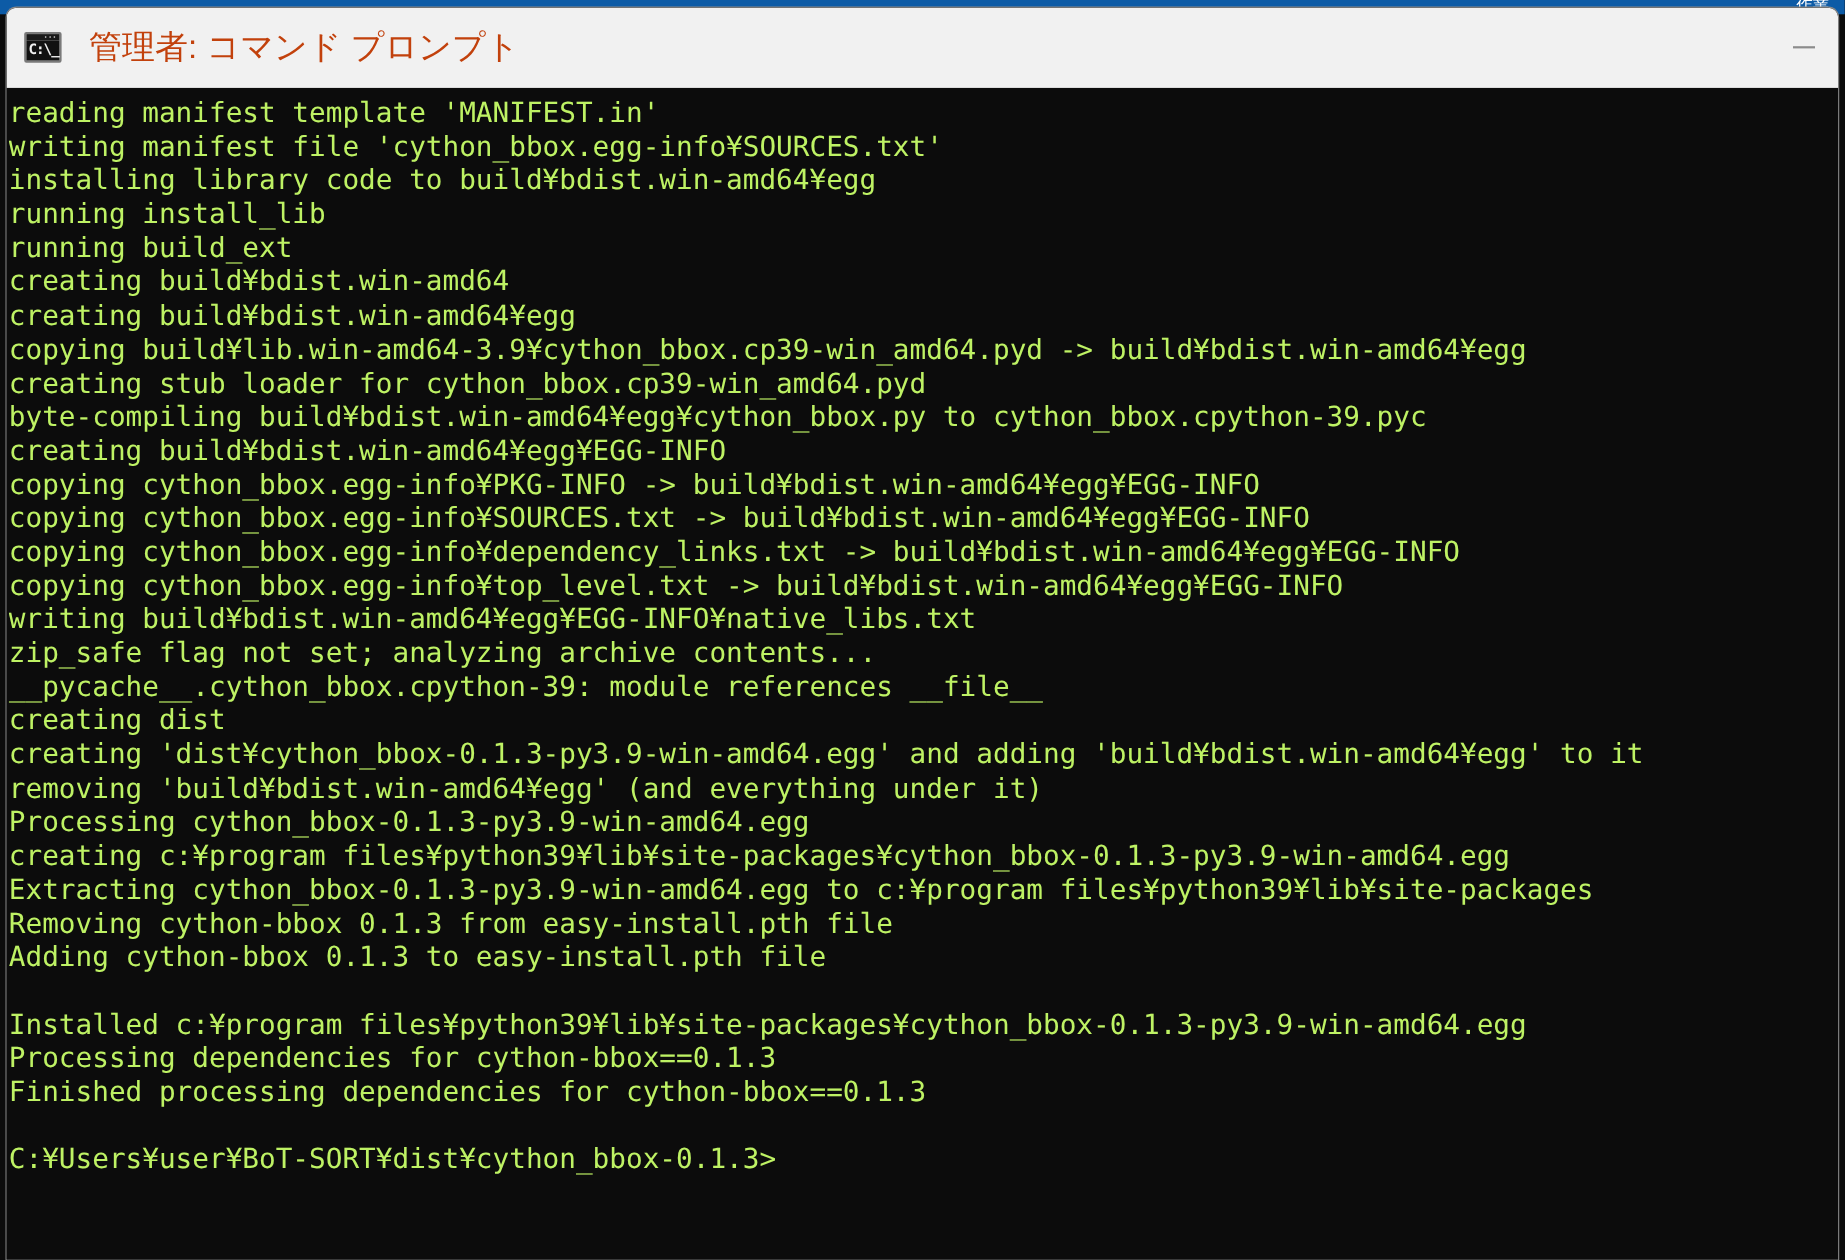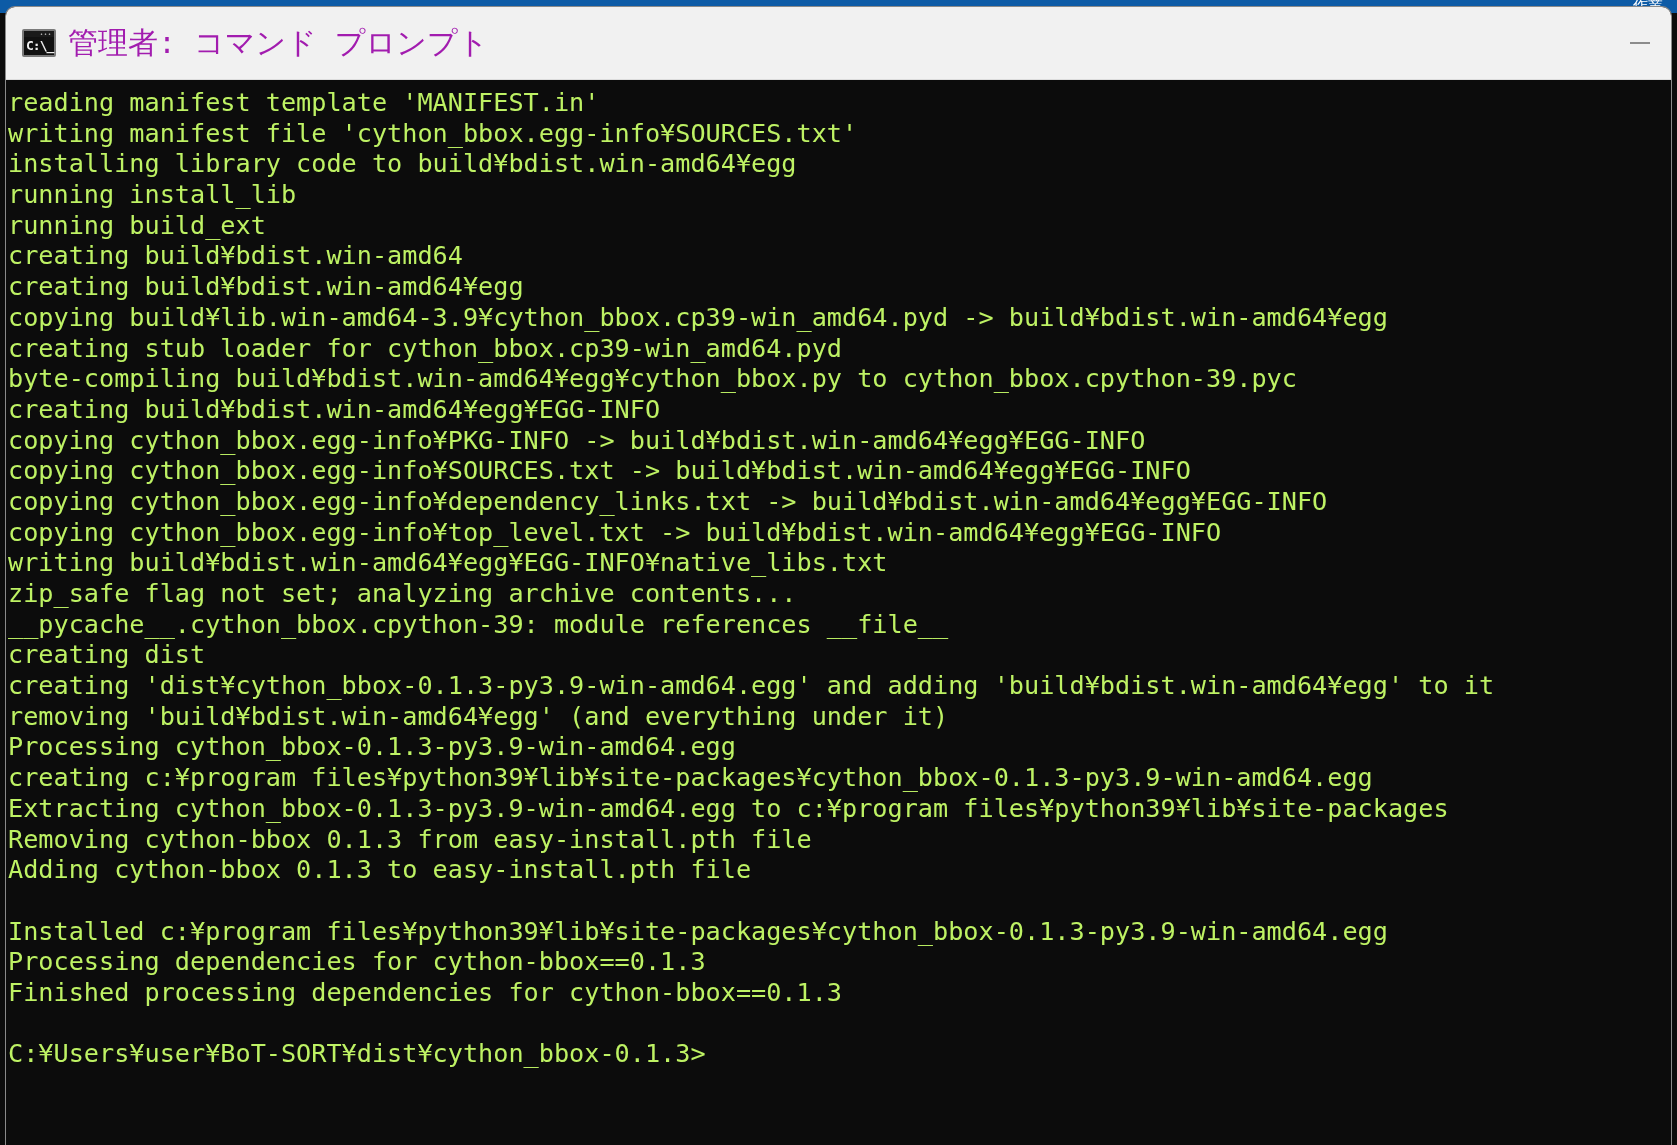--- a/index.html
+++ b/index.html
@@ -98,24 +98,24 @@
     font-family: "DejaVu Sans Mono", monospace;
     font-size: 13px;
     line-height: 18px;
     font-weight: bold;
     text-align: left;
     padding-left: 2px;
     box-sizing: border-box;
     letter-spacing: -1px;
   }
   #title-text {
-    margin-left: 12px;
-    font-family: Liberation Mono, monospace;
+    margin-left: 25px;
+    font-family: Liberation Sans, sans-serif;
     font-size: 30px;
-    color: #a21caf;
+    color: #c2410c;
     white-space: nowrap;
   }
   #window-controls {
     position: absolute;
     right: 0;
     top: 0;
     height: 72px;
     display: flex;
     align-items: center;
   }

